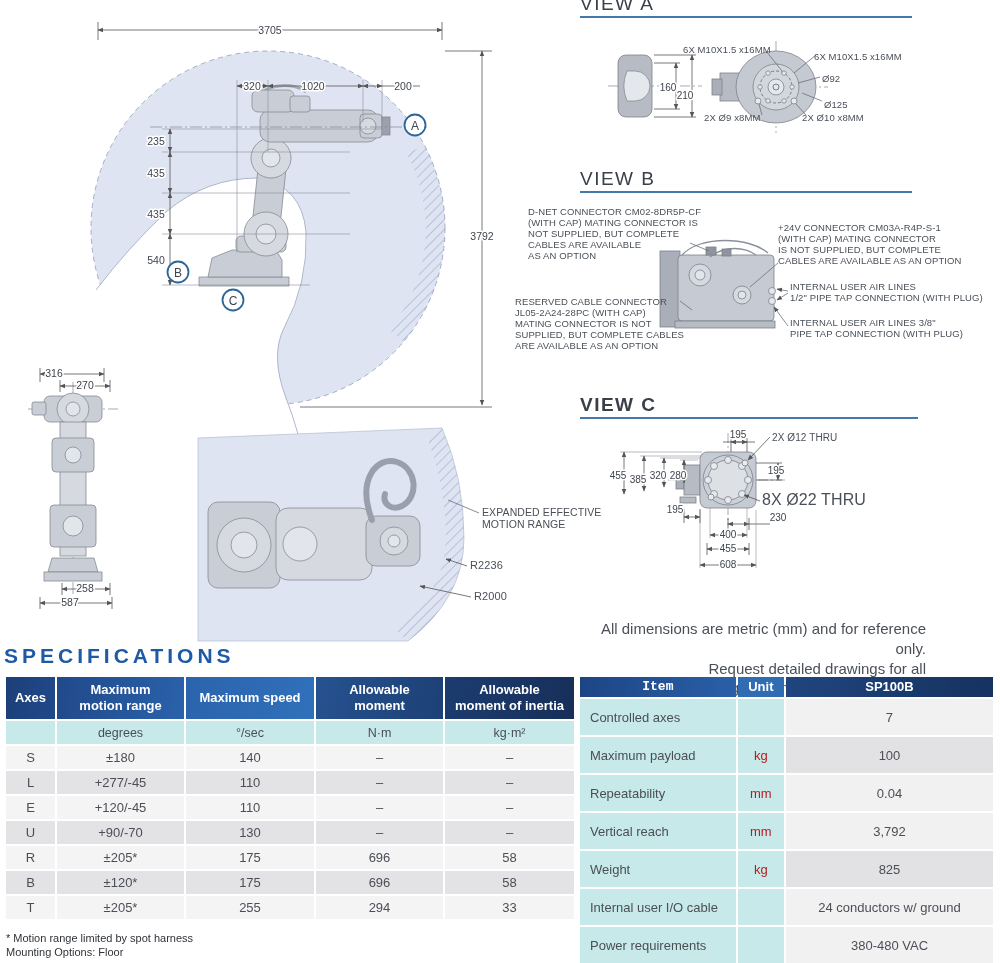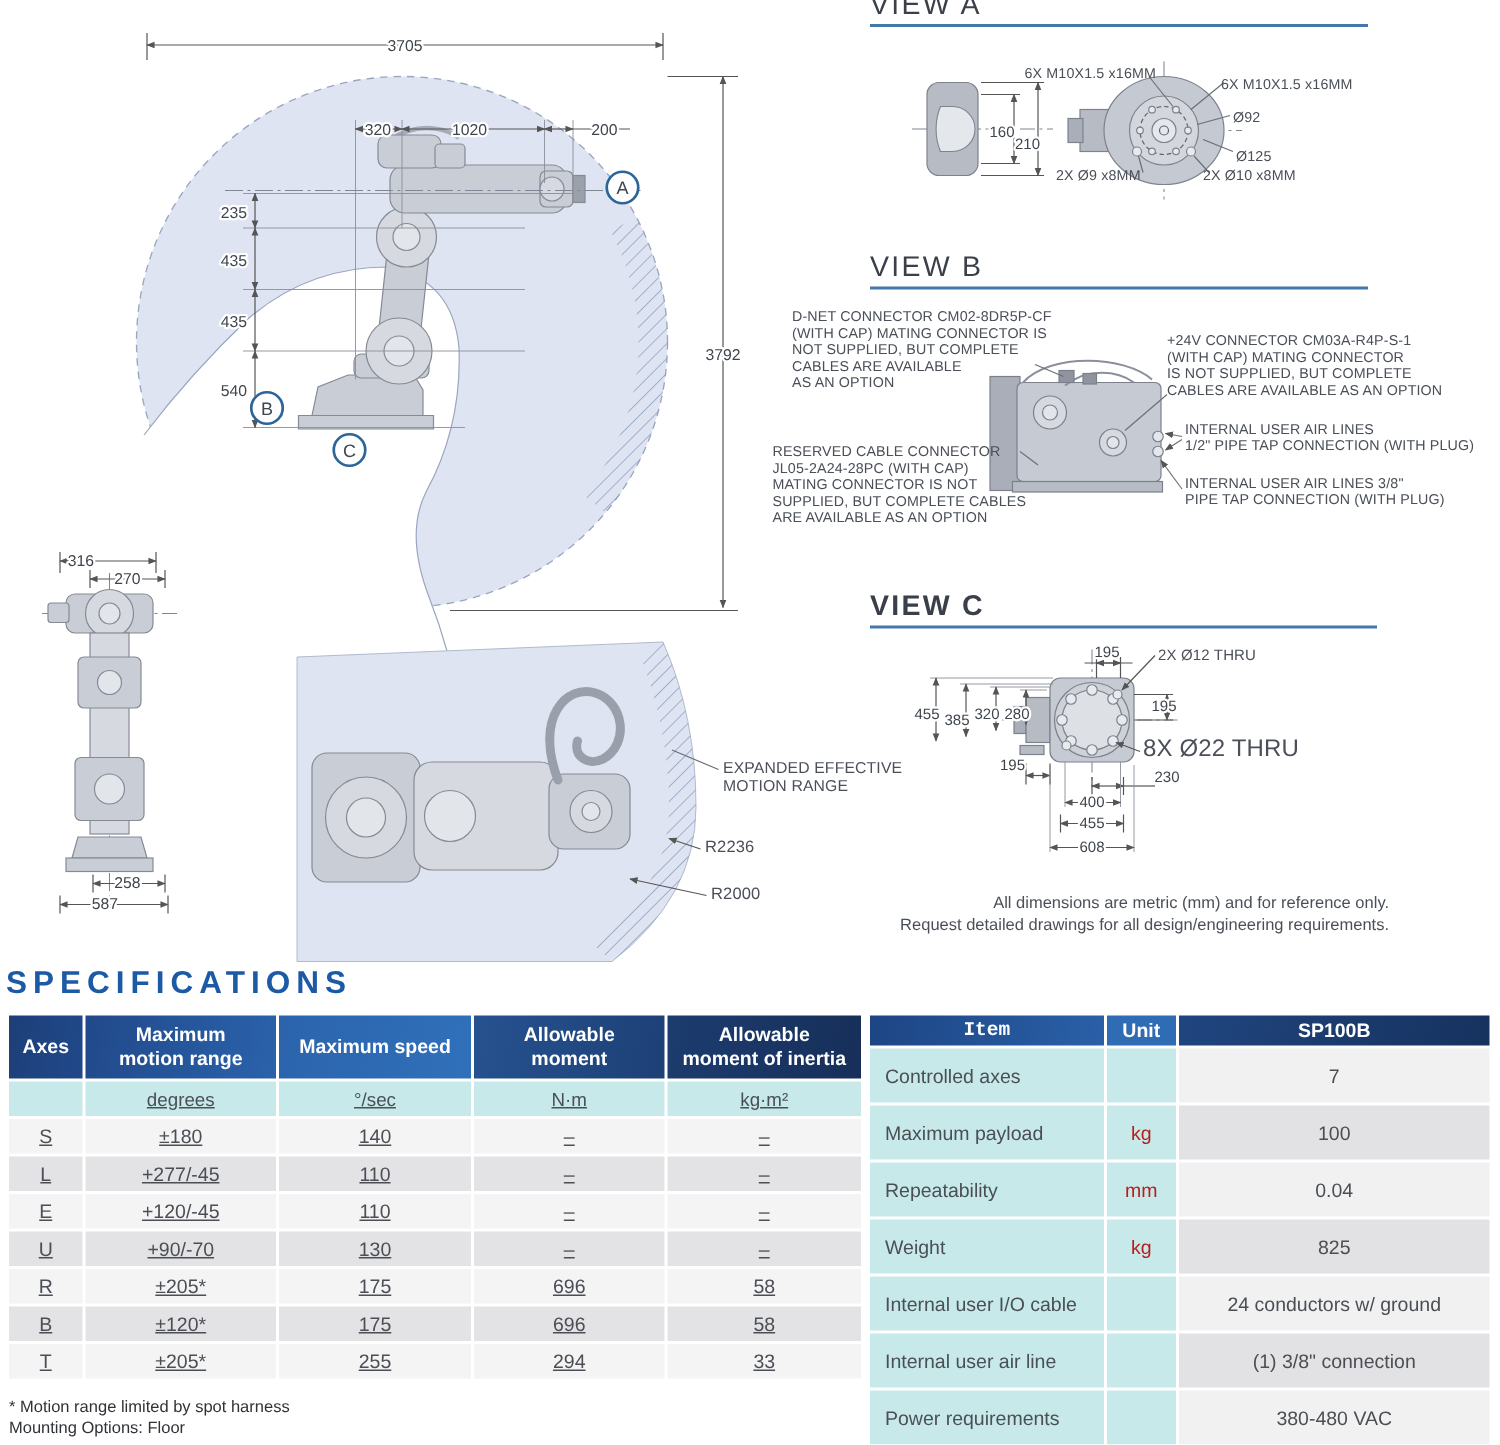--- a/index.html
+++ b/index.html
@@ -9,30 +9,30 @@
   svg{position:absolute;overflow:visible;}
   svg text{font-family:"Liberation Sans",sans-serif;fill:#3f454d;
            paint-order:stroke;stroke:#ffffff;stroke-width:3px;stroke-linejoin:round;}
   .dim{font-size:10.5px;}
   .dimS{font-size:10px;}
   .cletter{font-size:12px;stroke-width:0;}
   .view-title{font-size:19px;letter-spacing:1.5px;color:#3a4049;
               border-bottom:2px solid #4478ad;padding-bottom:2px;line-height:21px;}
   .callout{font-size:9.5px;line-height:11px;color:#4a4f58;white-space:pre-line;
            letter-spacing:.1px;}
-  .note{font-size:11px;line-height:1.32;color:#4b5058;text-align:right;width:346px;}
+  .note{font-size:15px;line-height:1.32;color:#4b5058;text-align:right;width:346px;margin-top:24px;}
   .spec-title{font-size:21px;font-weight:800;color:#1d5aa6;letter-spacing:4px;}
   table{border-collapse:separate;border-spacing:2px;position:absolute;table-layout:fixed;}
   th,td{font-size:13px;padding:0 4px;overflow:hidden;}
   th{color:#fff;font-weight:bold;text-align:center;line-height:1.25;}
   td{color:#4b4f55;text-align:center;}
   .pre{white-space:pre-line;}
   .t-left{left:4px;top:675px;width:570px;}
   .t-left th{height:42px;}
-  .t-left td{height:23px;text-decoration:underline;}
+  .t-left td{height:23px;}
   .units td{background:#c7e9ea;color:#4a4f54;font-size:12.5px;}
   .r-a td{background:#f4f4f5;}
   .r-b td{background:#e3e3e5;}
   .th1{background:linear-gradient(100deg,#1d3f78,#20498a);}
   .th2{background:linear-gradient(100deg,#21498a,#2a62ab);}
   .th3{background:linear-gradient(100deg,#2b64ad,#3070ba);}
   .th4{background:linear-gradient(100deg,#26528f,#1d4076);}
   .th5{background:linear-gradient(100deg,#1c3c6f,#172f59);}
   .t-right{left:578px;top:675px;width:417px;}
   .t-right th{height:20px;}
@@ -474,35 +474,35 @@
       <td class="lbl">Maximum payload</td>
       <td class="unitc">kg</td>
       <td class="v-b">100</td>
     </tr>
     <tr>
       <td class="lbl">Repeatability</td>
       <td class="unitc">mm</td>
       <td class="v-a">0.04</td>
     </tr>
     <tr>
+      <td class="lbl">Vertical reach</td>
+      <td class="unitc">mm</td>
+      <td class="v-a">3,792</td>
+    </tr>
+    <tr>
       <td class="lbl">Weight</td>
       <td class="unitc">kg</td>
       <td class="v-b">825</td>
     </tr>
     <tr>
       <td class="lbl">Internal user I/O cable</td>
       <td class="unitc"></td>
       <td class="v-a">24 conductors w/ ground</td>
     </tr>
     <tr>
-      <td class="lbl">Internal user air line</td>
-      <td class="unitc"></td>
-      <td class="v-b">(1) 3/8" connection</td>
-    </tr>
-    <tr>
       <td class="lbl">Power requirements</td>
       <td class="unitc"></td>
       <td class="v-a">380-480 VAC</td>
     </tr>
     <tr>
       <td class="lbl">Power rating</td>
       <td class="unitc">kVA</td>
       <td class="v-b">5</td>
     </tr>
   </tbody>

